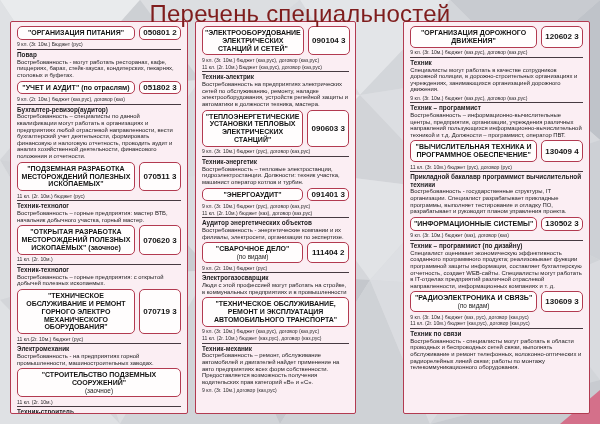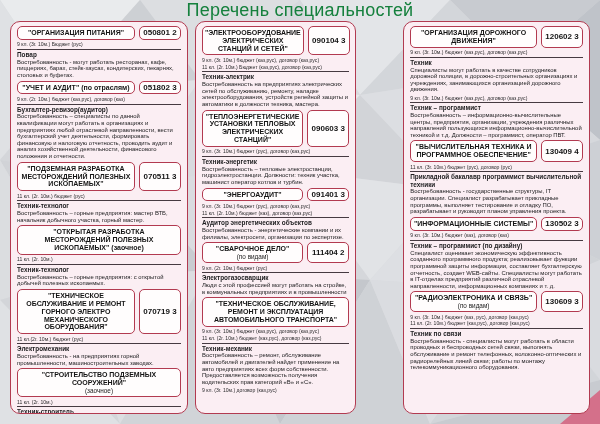--- a/index.html
+++ b/index.html
@@ -5,32 +5,32 @@
   html,body{margin:0;padding:0;}
   body{
     width:600px;height:424px;position:relative;overflow:hidden;
     background:#d8dadd;
     font-family:"Liberation Sans", sans-serif;
     color:var(--ink,#1d1d1f);
   }
   .bg{position:absolute;inset:0;width:600px;height:424px;display:block;}
   .page-title{
     position:absolute;top:0;left:0;width:100%;margin:0;
-    text-align:center;font-size:18px;font-weight:400;color:#15803d;
+    text-align:center;font-size:24px;font-weight:400;color:#7f1d1d;
     letter-spacing:.2px;z-index:2;
   }
   .cols{
     position:absolute;left:10px;top:21px;width:580px;height:393px;
     display:flex;gap:7px;z-index:1;
   }
   .panel{
     box-sizing:border-box;height:100%;
     background:var(--panel,#fbeef3);
     border:1px solid var(--accent,#b23a50);
-    border-radius:10px;
+    border-radius:2px;
     padding:2px 6px 13px;
     overflow:hidden;
   }
   .panel[data-col="0"]{width:181px;}
   .panel[data-col="1"]{width:164px;}
   .panel[data-col="2"]{width:190px;margin-left:40px;}
   .entry{margin-bottom:1.5px;}
   .head{display:flex;gap:4px;align-items:stretch;margin:2px 0 1.5px;}
   .title-box{
     flex:1;box-sizing:border-box;
@@ -139,20 +139,21 @@
     <div class="profession">Техник-технолог</div>
     <div class="description">Востребованность – горные предприятия: мастер ВТБ, начальник добычного участка, горный мастер.</div>
   </article>
 
   <article class="entry">
     <div class="head">
       <div class="title-box">
         <span class="t">"ОТКРЫТАЯ РАЗРАБОТКА МЕСТОРОЖДЕНИЙ ПОЛЕЗНЫХ ИСКОПАЕМЫХ" (заочное)</span>
 
       </div>
+      <div class="code-box">070620 3</div>
     </div>
     <div class="admission">11 кл. (2г. 10м.)</div>
     <div class="sep"></div>
     <div class="profession">Техник-технолог</div>
     <div class="description">Востребованность – горные предприятия: с открытой добычей полезных ископаемых.</div>
   </article>
 
   <article class="entry">
     <div class="head">
       <div class="title-box">

